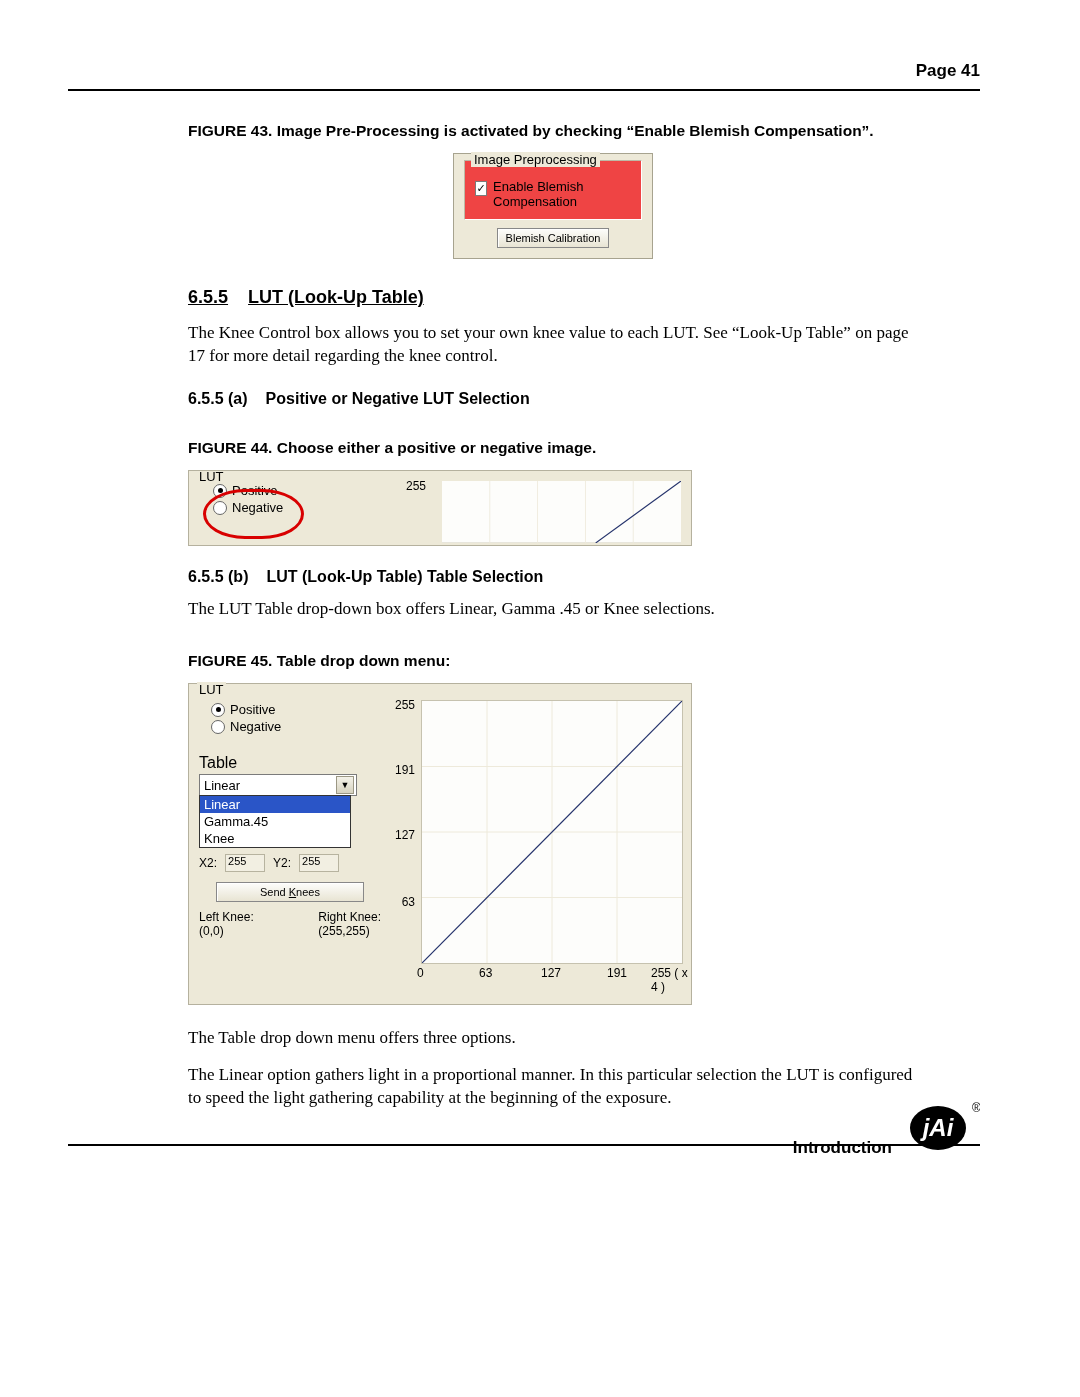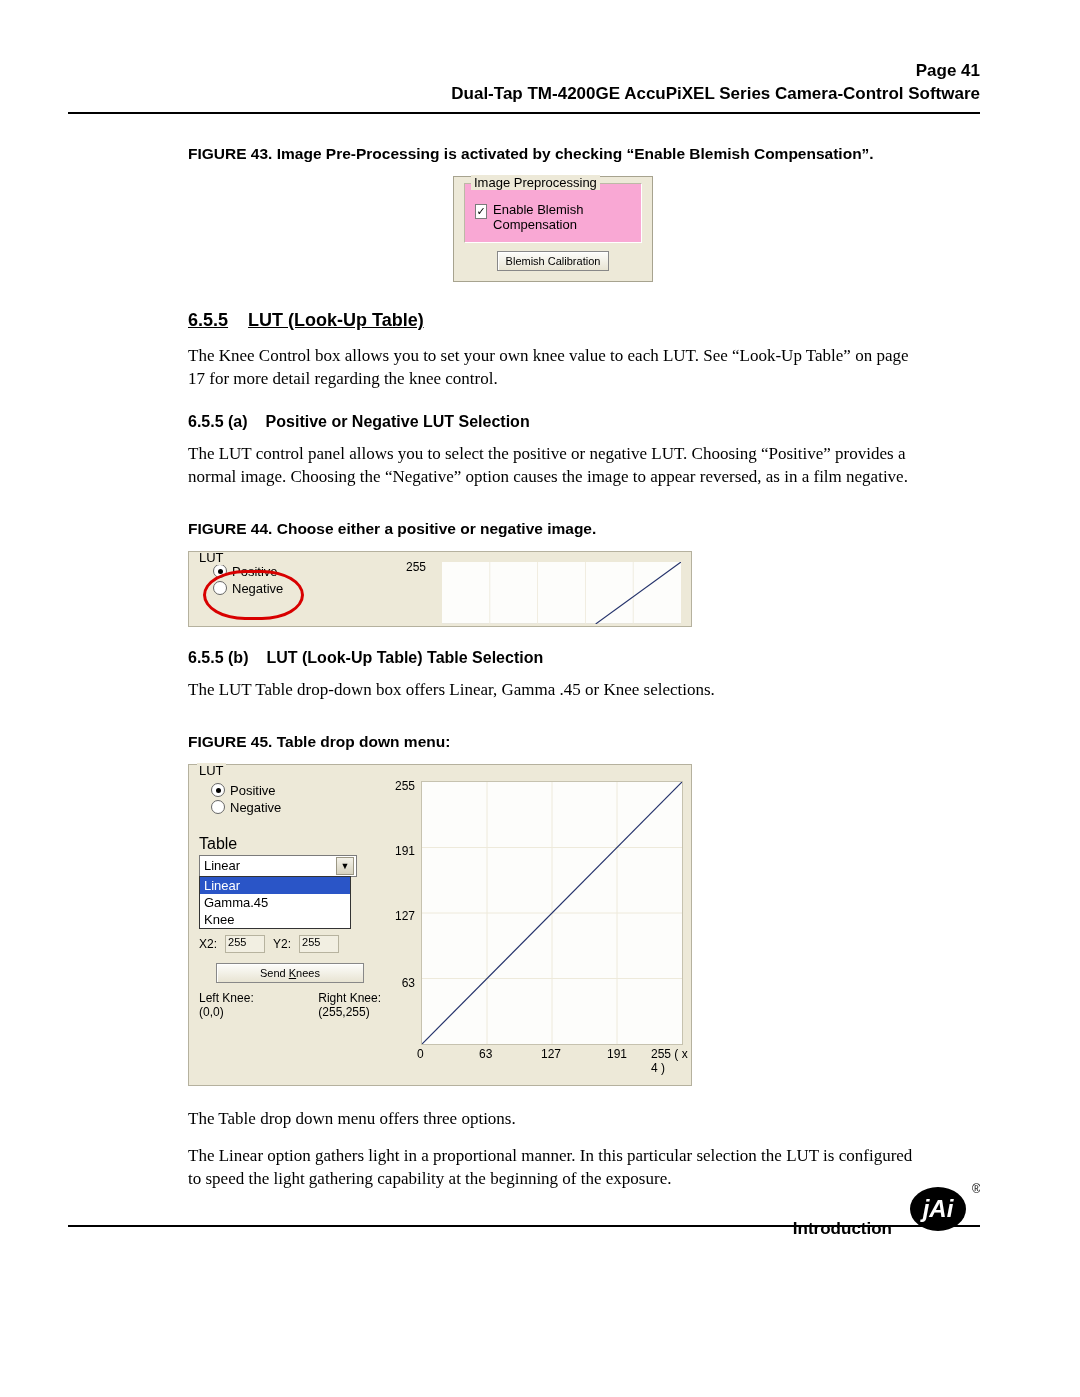--- a/index.html
+++ b/index.html
@@ -69,21 +69,21 @@
     font-size: 13px;
     text-align: left;
     position: relative;
   }
   .groupbox {
     border: 1px solid #fff;
     border-left-color: #bdb9a6;
     border-top-color: #bdb9a6;
     position: relative;
     padding: 18px 10px 10px 10px;
-    background: #f9a8d4;
+    background: #ef4444;
     margin-bottom: 8px;
   }
   .groupbox .legend {
     position: absolute;
     top: -9px;
     left: 6px;
     background: #EDE9D8;
     padding: 0 3px;
     font-size: 13px;
   }
@@ -325,21 +325,20 @@
   }
   .sub-head .secno { margin-right: 18px; }
   .section-head .secno { margin-right: 20px; }
 </style>
 </head>
 <body>
 
 <div class="page">
   <div class="header-right">
     <div>Page 41</div>
-    <div>Dual-Tap TM-4200GE AccuPiXEL Series Camera-Control Software</div>
   </div>
   <hr class="hr-top">
 
   <div class="content">
 
     <div class="fig-caption">FIGURE 43.  Image Pre-Processing is activated by checking  “Enable Blemish Compensation”.</div>
 
     <div class="fig43-wrap">
       <div class="win-panel" style="width:178px;">
         <div class="groupbox">
@@ -356,21 +355,20 @@
     </div>
 
     <div class="section-head">
       <span class="secno">6.5.5</span><span>LUT (Look-Up Table)</span>
     </div>
     <p class="body-p"> The Knee Control box allows you to set your own knee value to each LUT. See “Look-Up Table” on page 17 for more detail regarding the knee control.</p>
 
     <div class="sub-head">
       <span class="secno">6.5.5 (a)</span><span>Positive or Negative LUT Selection</span>
     </div>
-    <p class="body-p">The LUT control panel allows you to select the positive or negative LUT. Choosing “Positive” provides a normal image. Choosing the “Negative” option causes the image to appear reversed, as in a film negative.</p>
 
     <div class="fig-caption">FIGURE 44.  Choose either a positive or negative image.</div>
 
     <div class="fig44">
       <div class="fig44-left">
         <div class="lut-legend44">LUT</div>
         <div class="radio-row">
           <span class="radio sel"></span>
           <span>Positive</span>
         </div>

